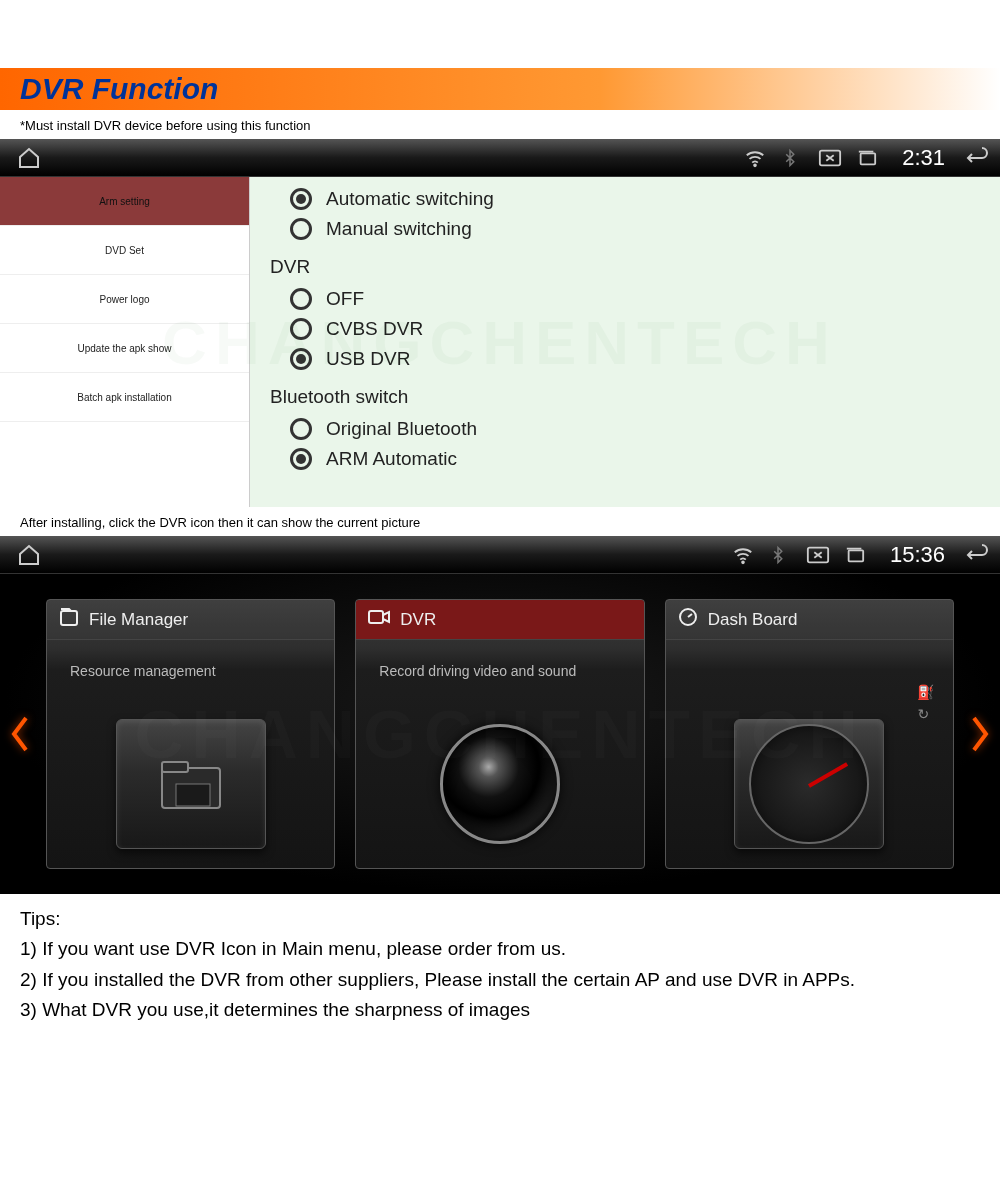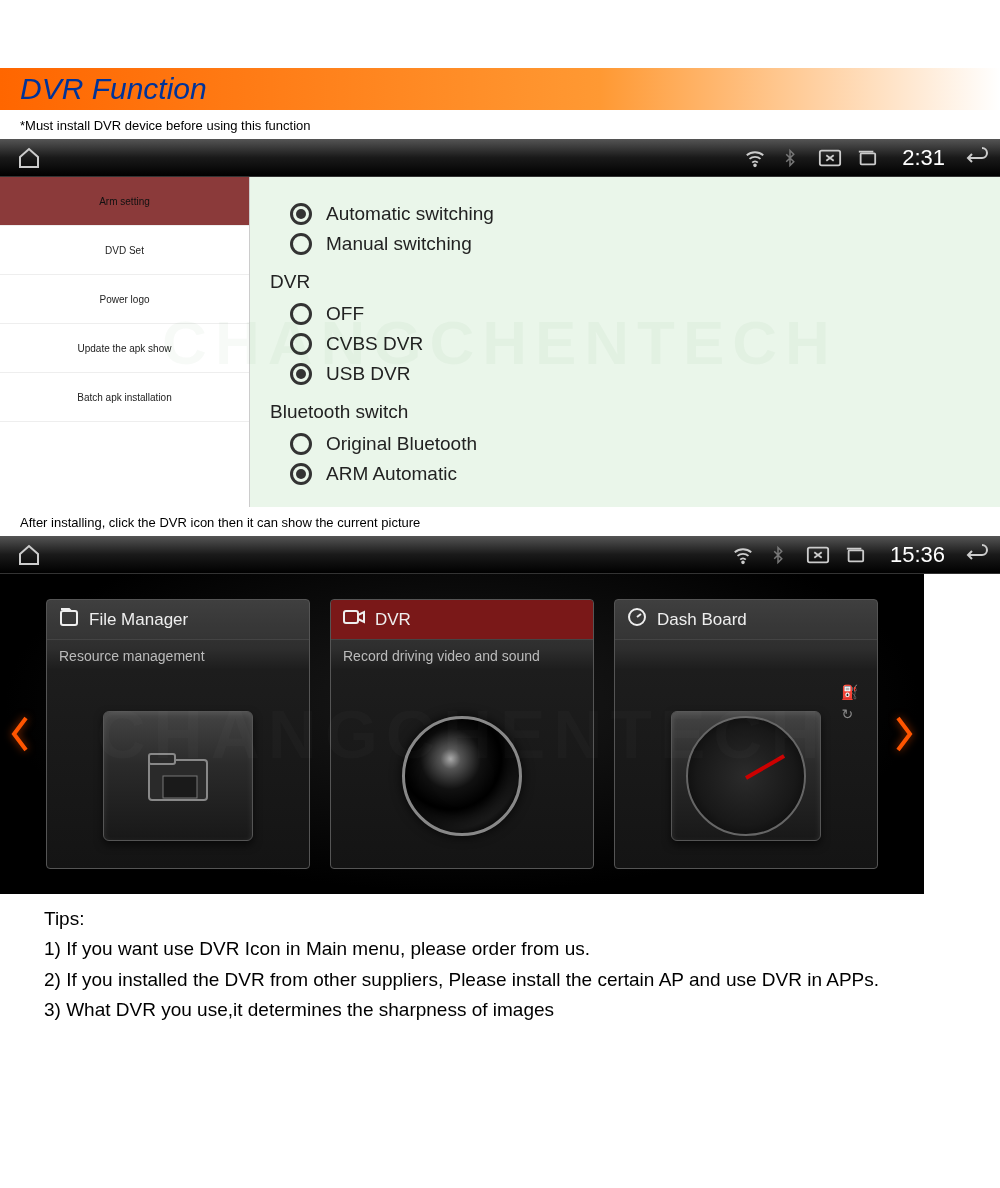--- a/index.html
+++ b/index.html
@@ -2,21 +2,21 @@
 <html><head>
 <meta charset="utf-8">
 <style>
   * { box-sizing: border-box; margin: 0; padding: 0; }
   body { font-family: Arial, sans-serif; width: 1000px; background: #fff; }
 
   .title-bar {
     background: linear-gradient(to right, #ff6600, #ff9933 60%, #fff);
     padding: 4px 20px;
   }
-  .title-bar h1 { color: #003399; font-size: 30px; font-weight: normal; font-style: italic; }
+  .title-bar h1 { color: #003399; font-size: 30px; font-weight: bold; font-style: italic; }
 
   .note { padding: 8px 20px 6px; font-size: 13px; color: #000; }
 
   
   .status-bar {
     height: 38px;
     background: linear-gradient(to bottom, #555 0%, #1a1a1a 50%, #000 100%);
     border-bottom: 1px solid #333;
     display: flex;
     align-items: center;
@@ -30,53 +30,53 @@
   .status-bar .icon { width: 28px; text-align: center; color: #bbb; }
   .status-bar .clock { font-size: 22px; color: #fff; margin: 0 10px; }
   .status-bar svg { display:block; }
 
   
   .screenshot1 { width: 1000px; height: 330px; display: flex; background: #eaf6ea; position: relative; overflow: hidden; }
   .screenshot1-wrap { position: relative; }
   .sidebar { width: 250px; background: #fff; border-right: 1px solid #ccc; display: flex; flex-direction: column; }
   .sidebar-item { height: 49px; display:flex; align-items:center; justify-content:center; font-size: 10px; color:#222; border-bottom:1px solid #eee; }
   .sidebar-item.active { background: #8b3a3a; color: #111; }
-  .settings-content { flex:1; padding: 16px 20px 10px; color:#222; font-size:18px; }
+  .settings-content { flex:1; padding: 1px 20px 10px; color:#222; font-size:18px; }
   .settings-group { margin-top: 6px; }
   .settings-heading { font-size:19px; color:#222; margin: 12px 0 4px; }
   .radio-row { display:flex; align-items:center; gap:14px; padding:4px 0 4px 20px; }
   .radio-row .circle {
     width:22px; height:22px; border:3px solid #333; border-radius:50%; position:relative;
   }
   .radio-row.selected .circle::after {
     content:""; position:absolute; inset:3px; border-radius:50%; background:#333;
   }
   .radio-row .label { font-size:19px; color:#222; }
   .watermark1 {
     position:absolute; top:50%; left:50%; transform:translate(-50%,-50%);
     font-size:62px; font-weight:bold; letter-spacing:8px; color:rgba(0,80,0,0.03); pointer-events:none;
   }
 
   
   .screenshot2-wrap { position:relative; }
-  .screenshot2 { width:924px; height:320px; background: radial-gradient(ellipse at 50% 40%, #1a1a1a 0%, #000 70%); position:relative; display:flex; align-items:center; }
+  .screenshot2 { width:1000px; height:320px; background: radial-gradient(ellipse at 50% 40%, #1a1a1a 0%, #000 70%); position:relative; display:flex; align-items:center; }
   .arrow { width:38px; height:54px; display:flex; align-items:center; justify-content:center; cursor:pointer; }
   .arrow svg { filter: drop-shadow(0 0 4px rgba(255,80,0,.6)); }
   .cards { flex:1; display:flex; gap:20px; padding:0 8px; height:270px; align-items:stretch; }
   .card {
     flex:1; border:1px solid #555; border-radius:4px;
     background: linear-gradient(to bottom, #3c3c3c 0%, #2e2e2e 18%, #1d1d1d 26%, #141414 100%);
     display:flex; flex-direction:column; overflow:hidden;
   }
   .card.selected .card-header { background:#7a1818; }
   .card-header {
     height:40px; background:rgba(255,255,255,.02); display:flex; align-items:center; gap:10px;
     padding:0 12px; color:#eee; font-size:17px; border-bottom:1px solid #444;
   }
-  .card-sub { padding:8px 12px; color:#bbb; font-size:14px; min-height:44px; }
+  .card-sub { padding:8px 23px; color:#bbb; font-size:14px; min-height:44px;margin-top:15px; }
   .card-body { flex:1; display:flex; align-items:center; justify-content:center; padding:6px; }
   .tile-icon {
     width:150px; height:130px; border-radius:6px;
     background: linear-gradient(to bottom, #444 0%, #2b2b2b 40%, #181818 100%);
     border:1px solid #555; display:flex; align-items:center; justify-content:center;
     box-shadow: inset 0 2px 6px rgba(255,255,255,.1), 0 4px 8px rgba(0,0,0,.6);
   }
   .lens {
     width:120px; height:120px; border-radius:50%;
     background: radial-gradient(circle at 40% 35%, #aaa 0%, #555 10%, #111 30%, #000 50%, #222 70%, #000 100%);
@@ -91,21 +91,21 @@
     content:""; position:absolute; left:50%; top:50%; width:44px; height:4px;
     background:#c00; transform-origin:left center; transform:rotate(-30deg);
   }
   .dash-side { position:absolute; right:18px; top:84px; display:flex; flex-direction:column; gap:6px; color:#888; font-size:14px; }
   .card.third { position:relative; }
   .watermark2 {
     position:absolute; top:50%; left:50%; transform:translate(-50%,-50%);
     font-size:68px; font-weight:bold; letter-spacing:8px; color:rgba(255,255,255,0.02); pointer-events:none;
   }
 
-  .tips { padding: 10px 20px 30px; font-size:19px; color:#000; line-height:1.6;margin-left:24px; }
+  .tips { padding: 10px 20px 30px; font-size:19px; color:#000; line-height:1.6; }
 
   .top-spacer { height:68px; }
 </style>
 </head>
 <body>
 
 <div class="top-spacer"></div>
 
 <div class="title-bar">
   <h1>DVR Function</h1>

